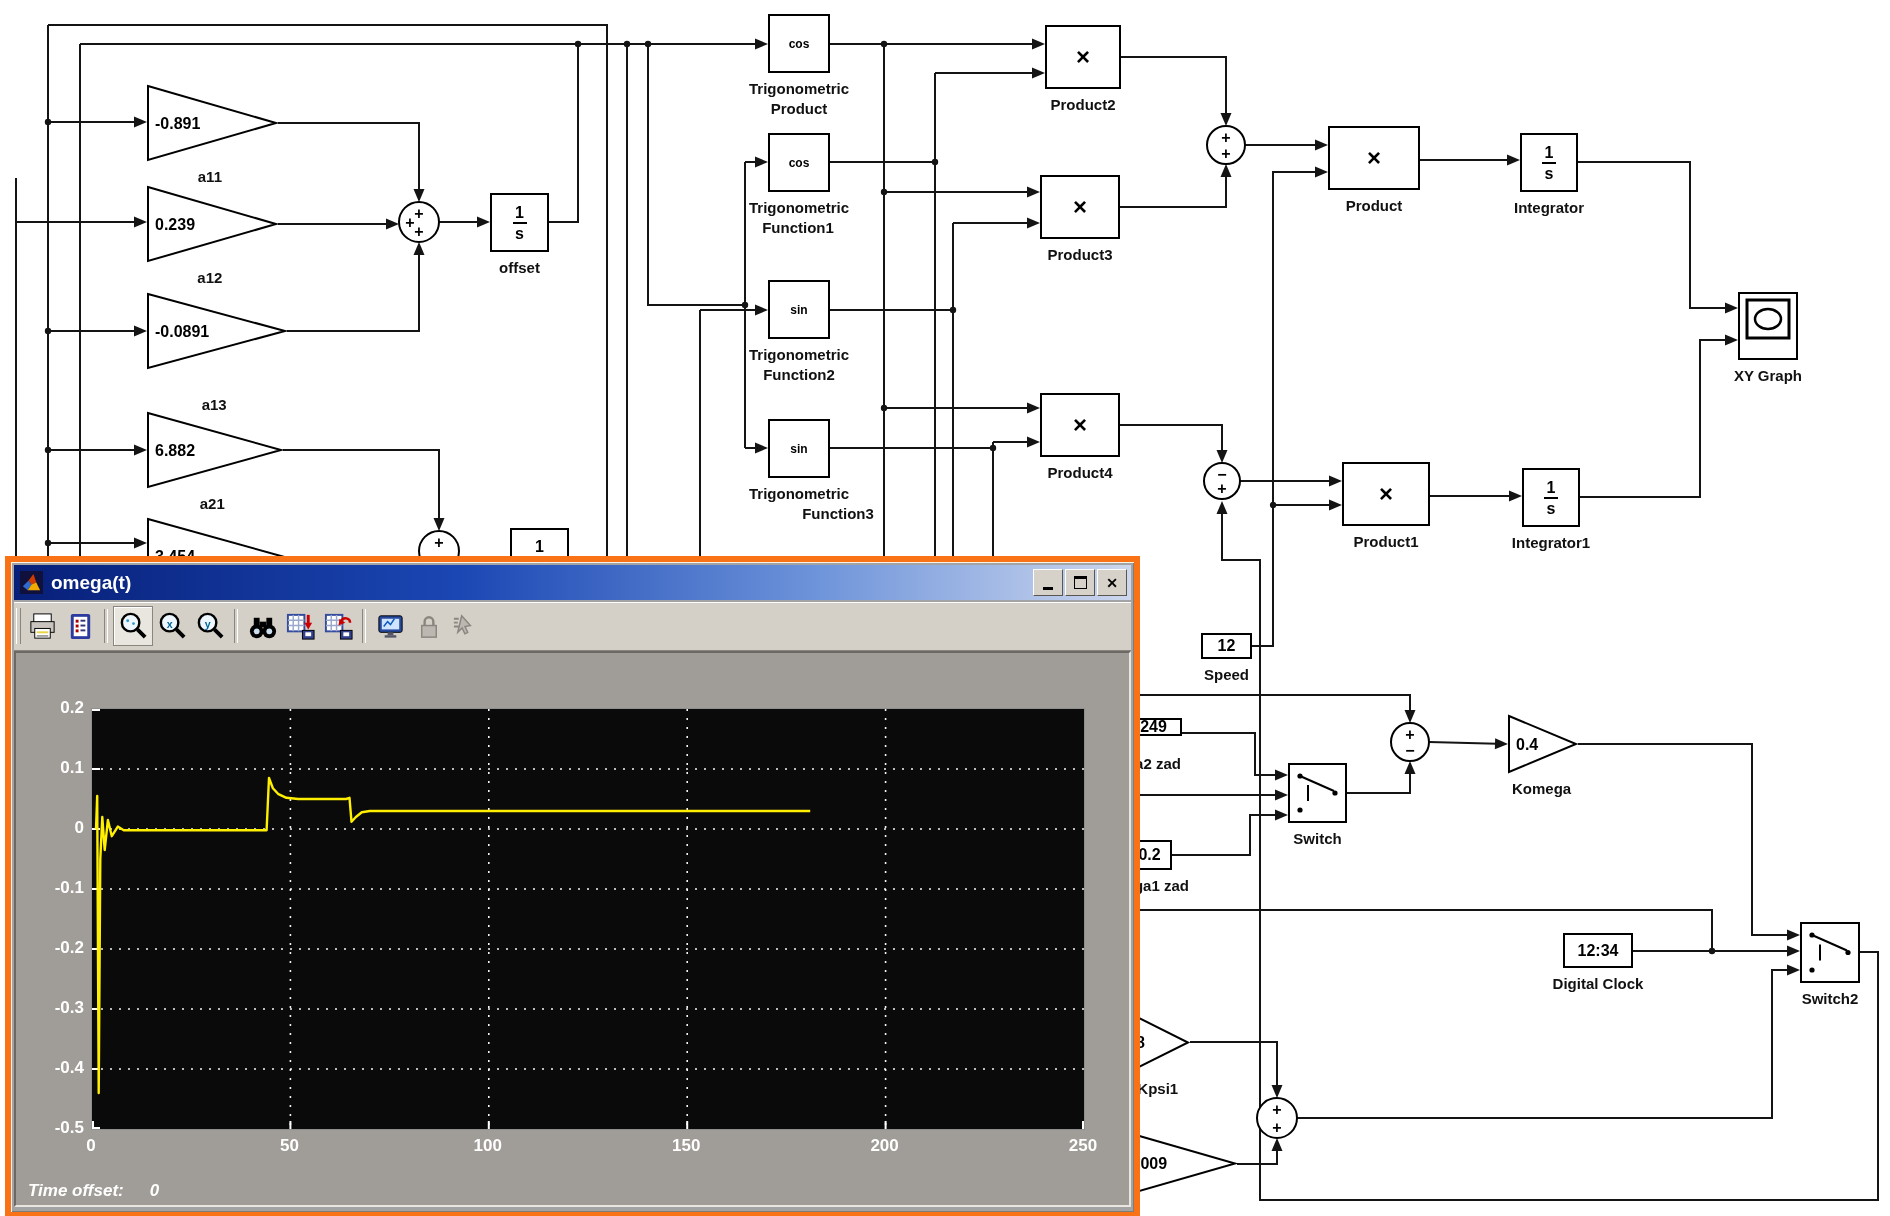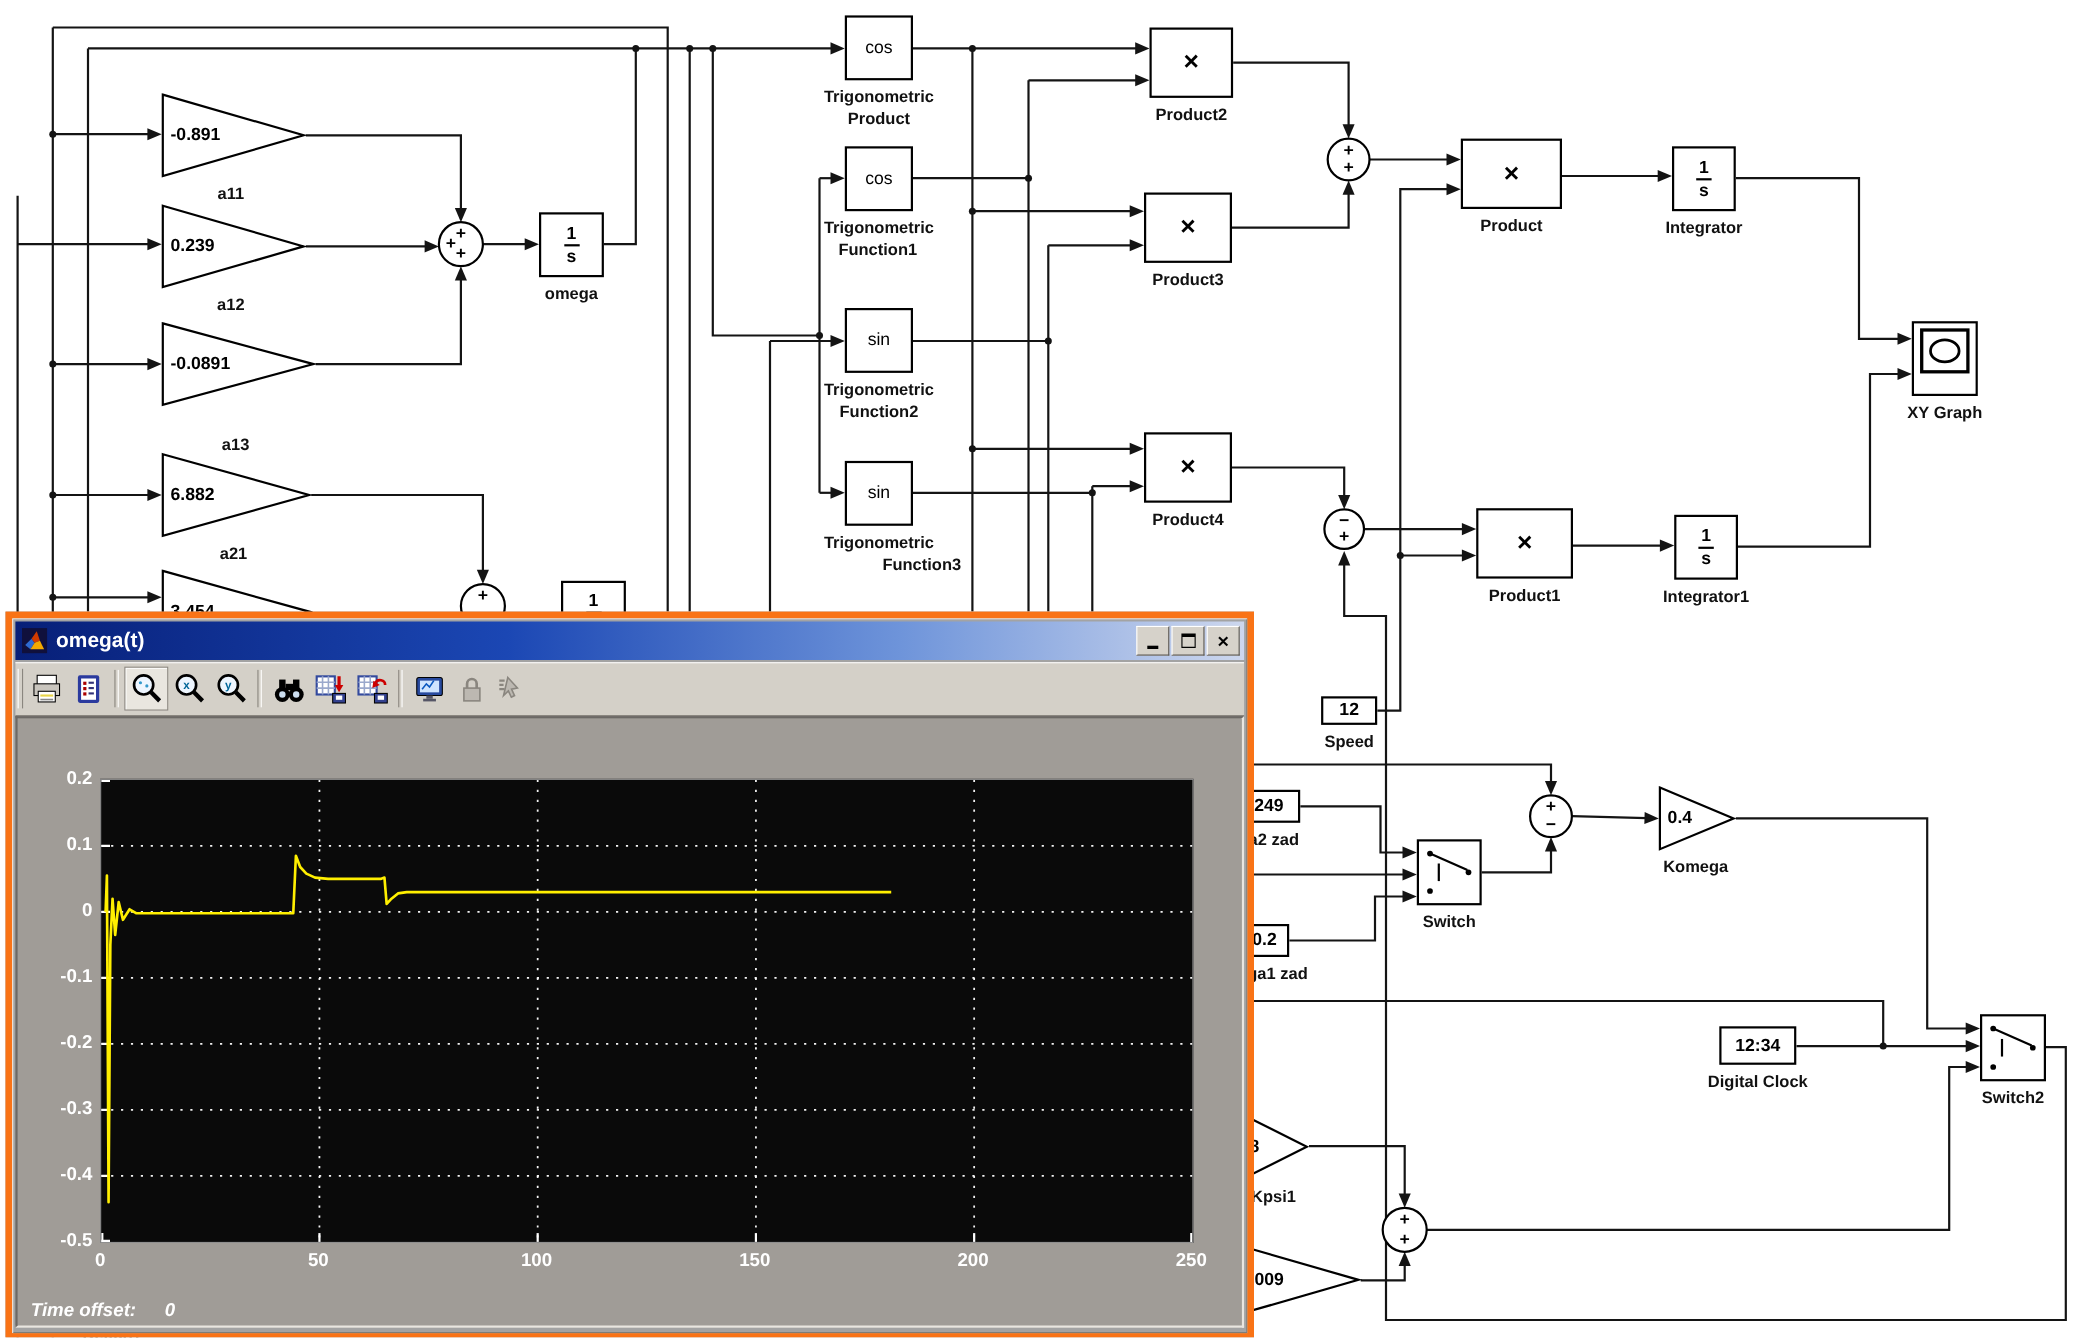--- a/index.html
+++ b/index.html
@@ -9,21 +9,21 @@
   #wires{position:absolute;left:0;top:0;z-index:1;}
   #blocks{position:absolute;left:0;top:0;z-index:2;}
   .blk{position:absolute;box-sizing:border-box;background:#fff;border:2px solid #000;
        display:flex;align-items:center;justify-content:center;color:#000;}
   .blk-label{position:absolute;transform:translateX(-50%);white-space:nowrap;
              font-size:15px;font-weight:600;color:#111;text-align:center;line-height:19px;}
   .gain-svg,.sum-svg,.sw-svg{position:absolute;overflow:visible;}
   .frac{display:flex;flex-direction:column;align-items:center;font-size:16px;font-weight:600;line-height:17px;}
   .frac .bar{width:14px;border-top:2px solid #000;margin:1px 0;}
   .prod-x{font-size:24px;font-weight:600;}
-  .trig-t{font-size:16px;font-weight:400;}
+  .trig-t{font-size:12px;font-weight:700;}
   .const-t{font-size:16px;font-weight:600;}
   .free-text{position:absolute;font-size:15px;font-weight:600;color:#111;z-index:2;}
   
   #scope{position:absolute;z-index:10;background:#a3a3a3;border:6px solid #f97316;
          box-shadow:inset 1px 1px 0 #f5f3ef, inset -1px -1px 0 #7f7c76;}
   #scope-title{position:absolute;left:3px;top:3px;right:3px;height:35px;
         background:linear-gradient(to right,#071f78 0%,#1b47b4 40%,#6e94da 72%,#cdd7ee 100%);
         display:flex;align-items:center;}
   #scope-title .ttext{color:#fff;font-size:19px;font-weight:bold;margin-left:8px;}
   #scope-ticon{width:23px;height:23px;margin-left:6px;flex:0 0 auto;}
@@ -213,21 +213,21 @@
         <polygon points="1,1 107,31.5 1,62" fill="#fff" stroke="#000" stroke-width="2"></polygon>
         <text x="8" y="31.5" font-size="16" font-weight="600" dominant-baseline="central">.009</text>
       </svg>
       <div class="blk" style="left: 490px; top: 193px; width: 59px; height: 59px;">
         <span class="frac">
           <span>1</span>
           <span class="bar"></span>
           <span>s</span>
         </span>
       </div>
-      <div class="blk-label" style="left: 519.5px; top: 258px;">omega</div>
+      <div class="blk-label" style="left: 519.5px; top: 258px;">offset</div>
       <div class="blk" style="left: 510px; top: 528px; width: 59px; height: 58px;">
         <span class="frac">
           <span>1</span>
           <span class="bar"></span>
           <span>s</span>
         </span>
       </div>
       <div class="blk" style="left: 1520px; top: 133px; width: 58px; height: 59px;">
         <span class="frac">
           <span>1</span>
@@ -281,21 +281,21 @@
       </div>
       <div class="blk-label" style="left: 1374px; top: 196px;">Product</div>
       <div class="blk" style="left: 1342px; top: 462px; width: 88px; height: 64px;">
         <span class="prod-x">×</span>
       </div>
       <div class="blk-label" style="left: 1386px; top: 532px;">Product1</div>
       <div class="blk" style="left: 1201px; top: 633px; width: 51px; height: 26px;">
         <span class="const-t">12</span>
       </div>
       <div class="blk-label" style="left: 1226.5px; top: 665px;">Speed</div>
-      <div class="blk" style="left: 1125px; top: 718px; width: 57px; height: 30px;">
+      <div class="blk" style="left: 1125px; top: 718px; width: 57px; height: 18px;">
         <span class="const-t">249</span>
       </div>
       <div class="blk-label" style="left: 1138px; top: 754px;">omega2 zad</div>
       <div class="blk" style="left: 1127px; top: 840px; width: 45px; height: 30px;">
         <span class="const-t">0.2</span>
       </div>
       <div class="blk-label" style="left: 1146px; top: 876px;">omega1 zad</div>
       <div class="blk" style="left: 1563px; top: 933px; width: 70px; height: 35px;">
         <span class="const-t">12:34</span>
       </div>

